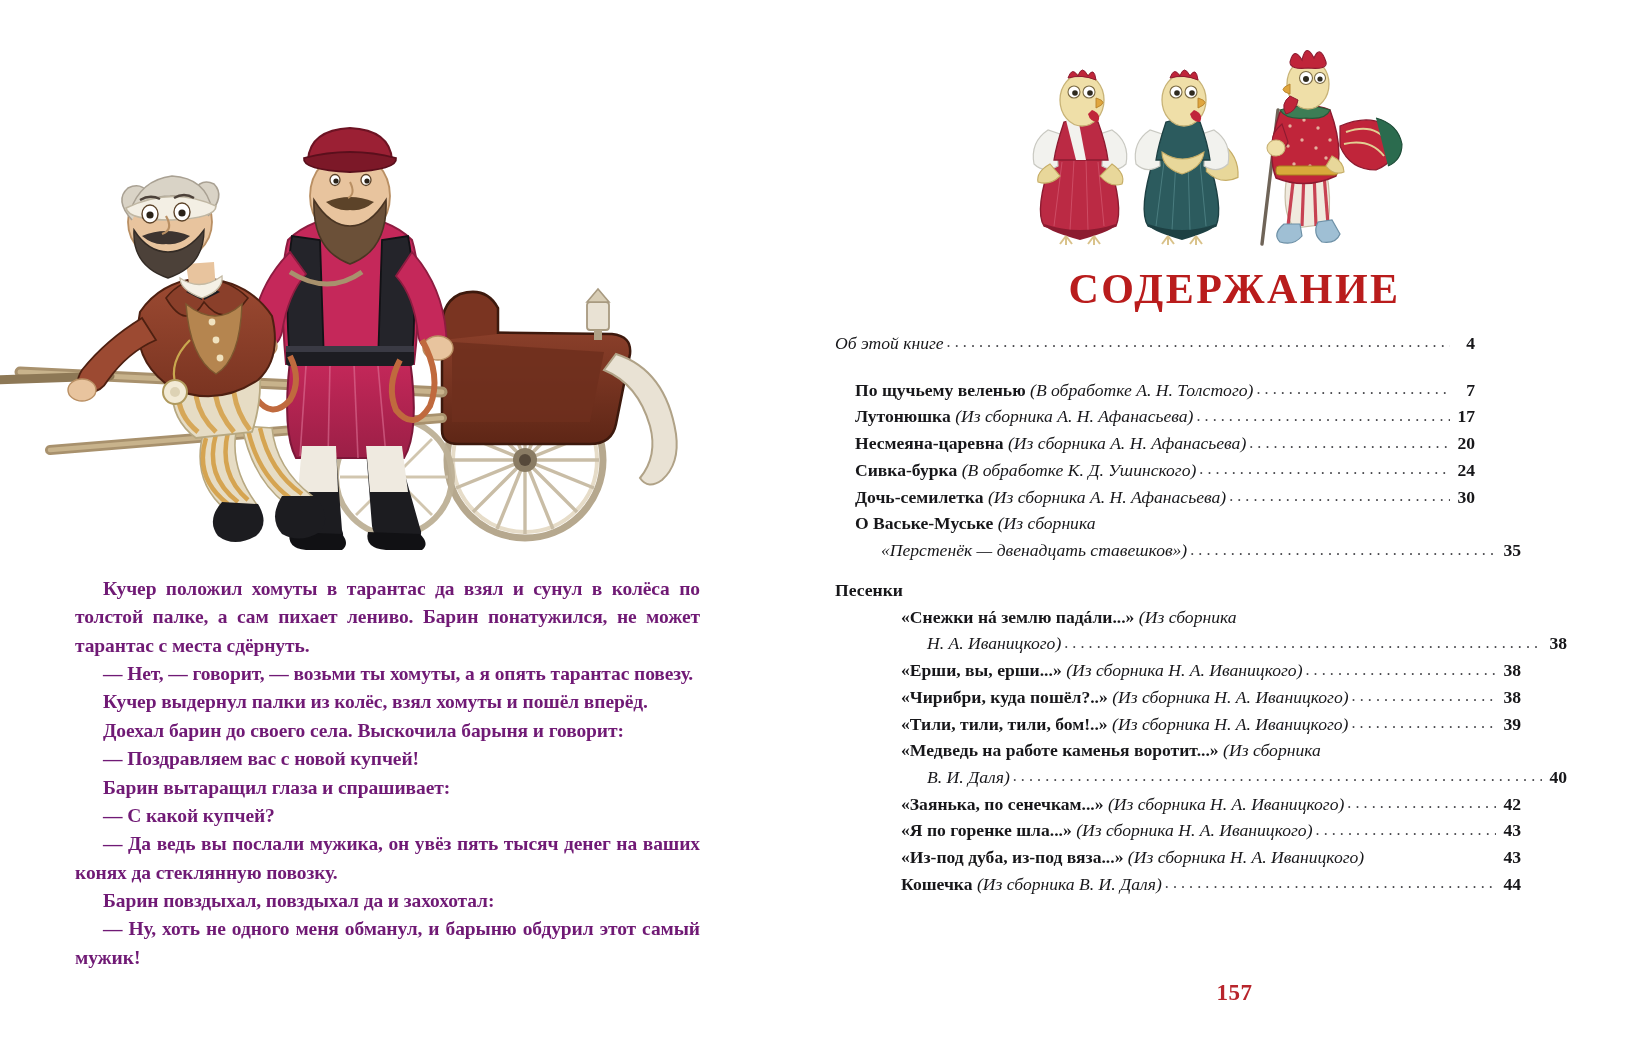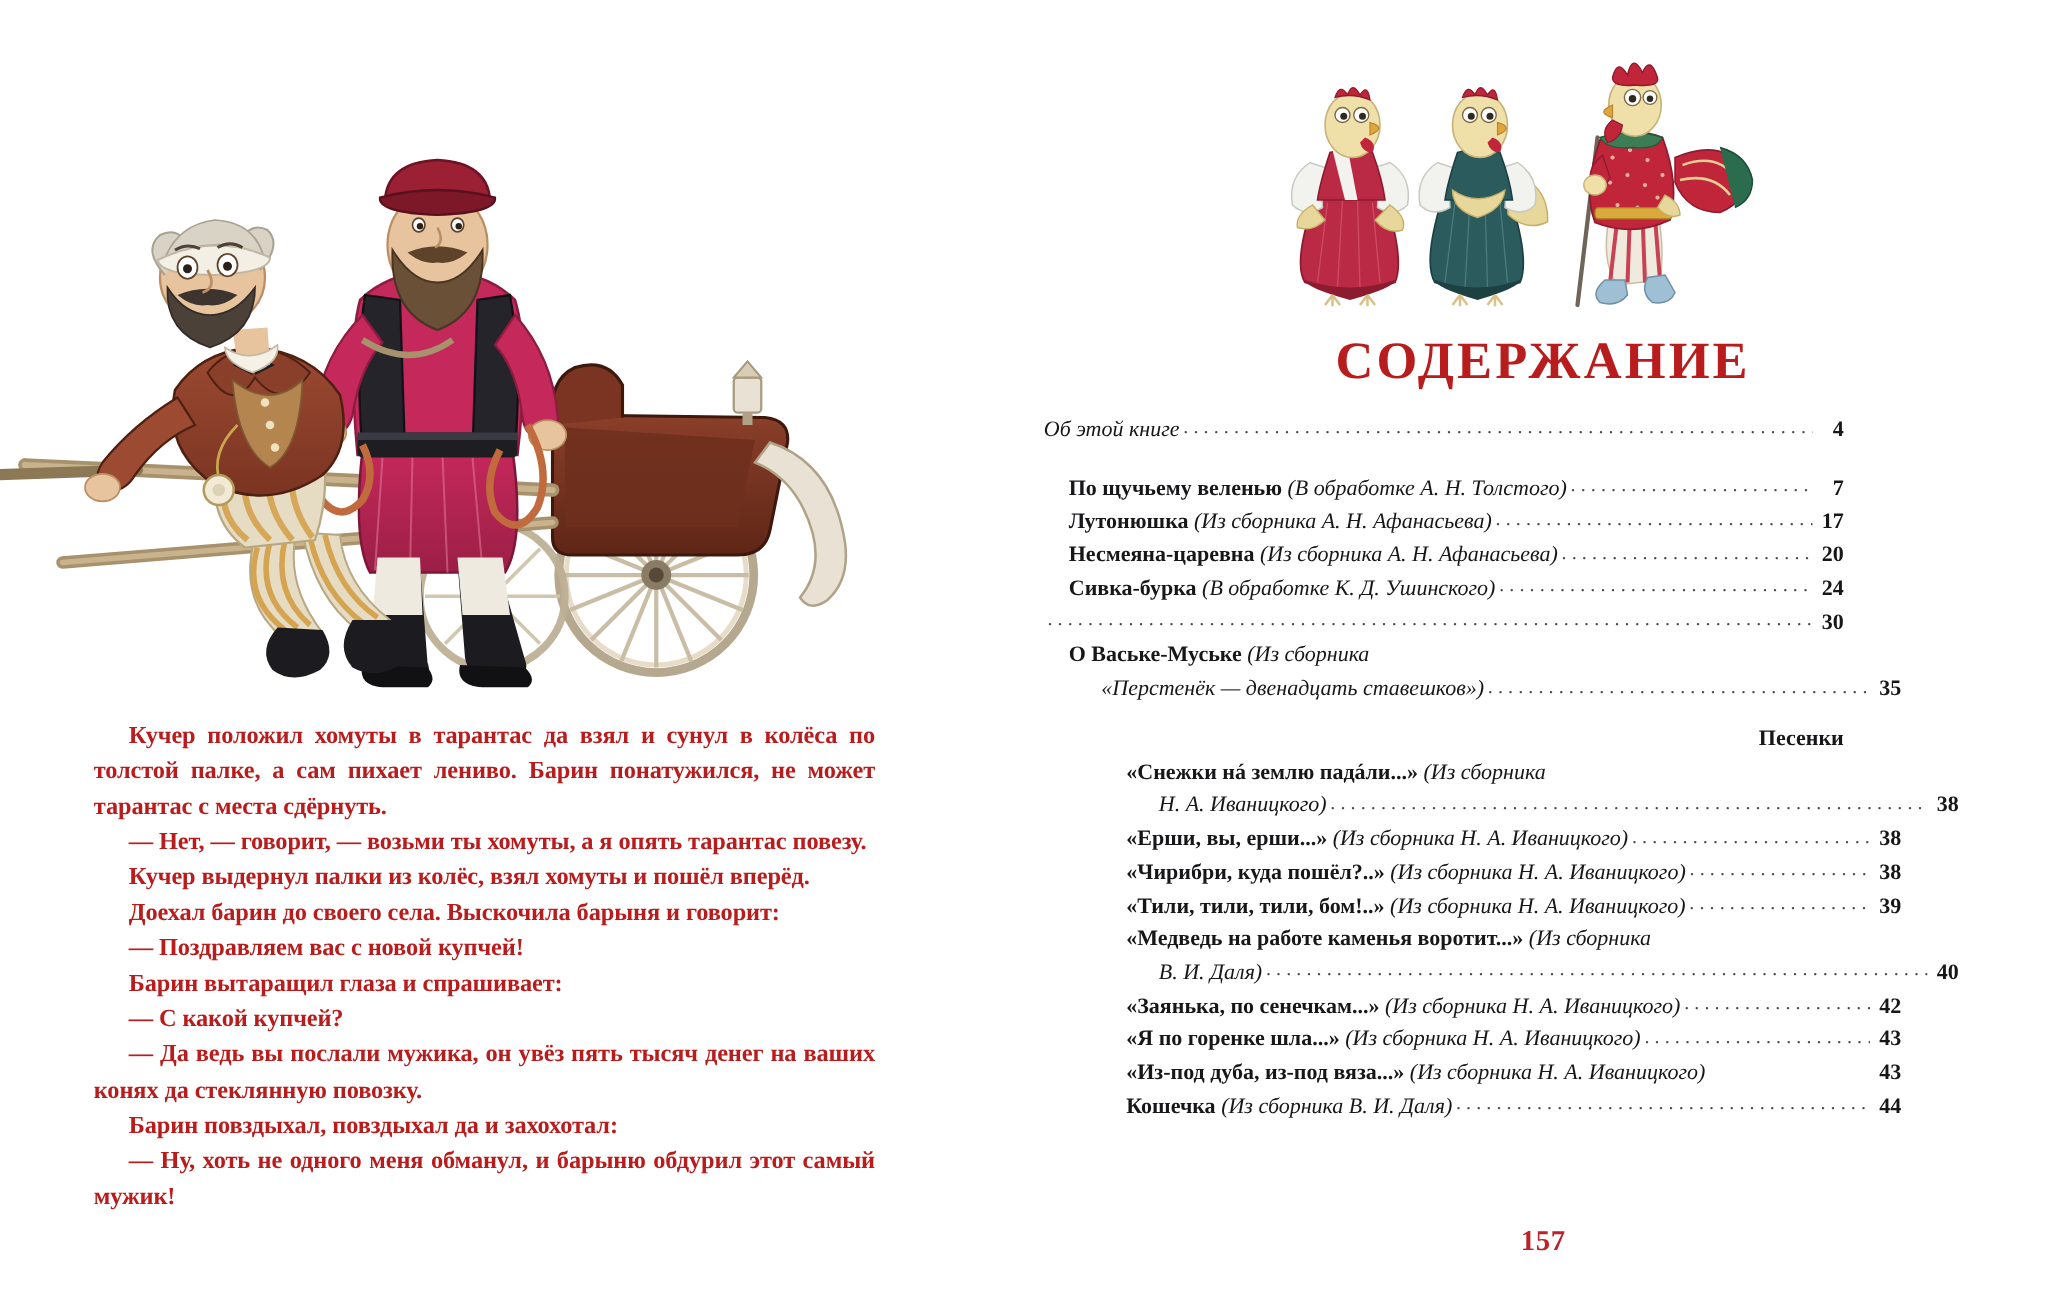--- a/index.html
+++ b/index.html
@@ -27,21 +27,21 @@
   }
   .illo-left svg{width:100%;height:100%;display:block;}
 
   
   .body-text{
     position:absolute;
     left:75px;top:575px;
     width:625px;
     font-size:19.5px;
     line-height:1.455;
-    color:#b91c1c;
+    color:#701a75;
     text-align:justify;
     font-weight:600;
     letter-spacing:-0.1px;
   }
   .body-text p{margin:0;text-indent:28px;}
 
   
   .illo-right{
     position:absolute;
     left:165px;top:48px;
@@ -102,21 +102,20 @@
   .toc-gap{height:20px;}
   .toc-gap-sm{height:9px;}
 
   .indent1{padding-left:46px;}
   .indent2{padding-left:92px;}
 
   .section-head{
     font-weight:700;
     line-height:1.52;
     padding-top:4px;
-    text-align:right;
   }
 
   
   .folio{
     position:absolute;
     left:0;right:0;bottom:37px;
     text-align:center;
     color:#b8252c;
     font-weight:700;
     font-size:23px;
@@ -515,20 +514,21 @@
         <span class="pg">20</span>
       </div>
 
       <div class="toc-row">
         <span class="txt"><span class="bd">Сивка-бурка</span> <span class="it">(В обработке К. Д. Ушинского)</span></span>
         <span class="leader">...................................................................................</span>
         <span class="pg">24</span>
       </div>
 
       <div class="toc-row">
+        <span class="txt"><span class="bd">Дочь-семилетка</span> <span class="it">(Из сборника А. Н. Афанасьева)</span></span>
         <span class="leader">...................................................................................</span>
         <span class="pg">30</span>
       </div>
 
       <div class="toc-row nolead">
         <span class="txt"><span class="bd">О Ваське-Муське</span> <span class="it">(Из сборника</span></span>
       </div>
       <div class="toc-row indent1">
         <span class="txt it">«Перстенёк — двенадцать ставешков»)</span>
         <span class="leader">...................................................................................</span>

